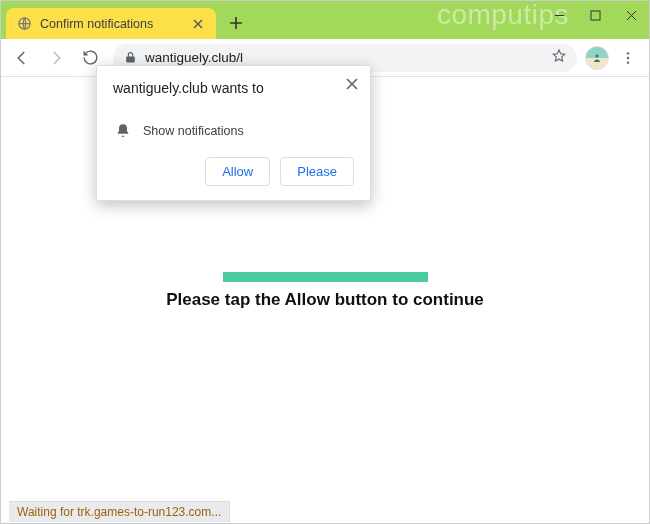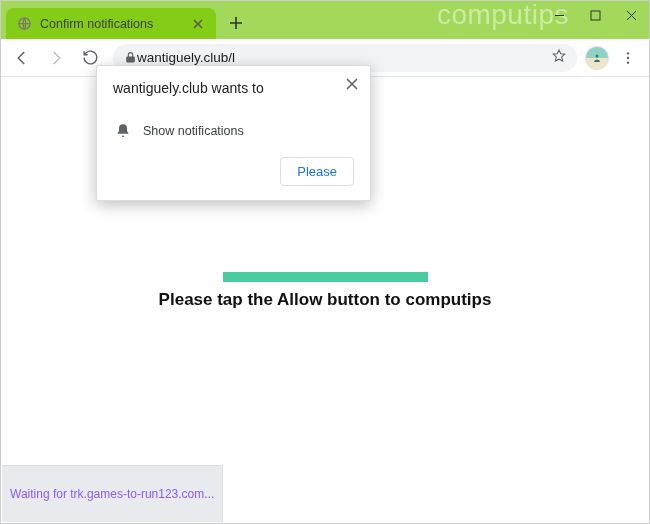--- a/index.html
+++ b/index.html
@@ -5,31 +5,31 @@
   * { box-sizing: border-box; margin: 0; padding: 0; font-family: "Segoe UI", Arial, sans-serif; }
   body { width: 650px; height: 524px; overflow: hidden; background: #fff; position: relative; border: 1px solid #ccc; }
 
   
   .titlebar { height: 38px; background: #a3d95a; position: relative; display: flex; align-items: flex-end; }
   .watermark { position: absolute; right: 80px; top: -2px; font-size: 28px; color: rgba(255,255,255,0.45); font-weight: 400; letter-spacing: 0.5px; pointer-events: none; }
   .window-controls { position: absolute; right: 0; top: 0; display: flex; }
   .win-btn { width: 36px; height: 28px; display: flex; align-items: center; justify-content: center; color: #333; }
   .win-btn svg { display: block; }
 
-  .tab { background: #84cc16; border-radius: 8px 8px 0 0; height: 31px; margin-left: 5px; padding: 0 10px; display: flex; align-items: center; gap: 8px; min-width: 210px; position: relative; }
+  .tab { background: #fde047; border-radius: 8px 8px 0 0; height: 31px; margin-left: 5px; padding: 0 10px; display: flex; align-items: center; gap: 8px; min-width: 210px; position: relative; }
   .tab-favicon { width: 16px; height: 16px; display: flex; align-items: center; justify-content: center; }
   .tab-title { font-size: 12.5px; color: #3c4043; flex: 1; white-space: nowrap; overflow: hidden; text-overflow: ellipsis; }
   .tab-close { font-size: 14px; color: #555; width: 16px; height: 16px; display:flex; align-items:center; justify-content:center; border-radius:50%; }
   .newtab { width: 28px; height: 28px; display: flex; align-items: center; justify-content: center; color: #333; margin-left: 6px; margin-bottom: 2px; }
 
   
   .toolbar { height: 38px; background: #fff; border-bottom: 1px solid #e2e2e2; display: flex; align-items: center; padding: 0 6px; gap: 4px; }
   .nav-btn { width: 30px; height: 30px; display: flex; align-items: center; justify-content: center; color: #5f6368; border-radius: 50%; }
   .nav-btn.disabled { color: #bdbdbd; }
-  .omnibox { flex: 1; height: 28px; background: #f1f3f4; border-radius: 14px; display: flex; align-items: center; padding: 0 10px; margin: 0 4px; }
+  .omnibox { flex: 1; height: 28px; background: #f1f3f4; border-radius: 14px; display: flex; align-items: center; padding: 0 10px; gap: 8px; margin: 0 4px; }
   .lock { width: 14px; height: 14px; display:flex; align-items:center; justify-content:center; color:#5f6368; }
   .url { font-size: 13.5px; color: #202124; flex: 1; background: transparent; border: none; outline: none; }
   .star { color: #5f6368; }
   .avatar { width: 24px; height: 24px; border-radius: 50%; background: linear-gradient(#8fd3c7 50%, #f0e5c9 50%); border: 1px solid #ddd; display:flex; align-items:center; justify-content:center; font-size:12px; }
   .menu-btn { width: 30px; height: 30px; display: flex; align-items:center; justify-content:center; color:#5f6368; }
 
   
   .viewport { position: absolute; top: 76px; left: 1px; right: 1px; bottom: 1px; background: #fff; }
   .bar-accent { width: 205px; height: 10px; background: #49cc9f; margin: 0 auto; margin-top: 195px; }
   .msg { text-align: center; font-size: 17px; font-weight: 700; color: #111; margin-top: 8px; font-family: Arial, sans-serif; }
@@ -38,21 +38,21 @@
   .perm { position: absolute; left: 95px; top: 64px; width: 275px; background: #fff; border: 1px solid #dadce0; border-radius: 2px; box-shadow: 0 4px 16px rgba(0,0,0,0.25); padding: 14px 16px 14px 16px; }
   .perm-close { position: absolute; right: 8px; top: 8px; width: 20px; height:20px; display:flex;align-items:center;justify-content:center;color:#5f6368; }
   .perm-title { font-size: 14px; color: #202124; margin-bottom: 27px; }
   .perm-row { display:flex; align-items:center; gap:12px; margin-left: 2px; margin-top: 8px; }
   .bell { width:16px; height:16px; color:#5f6368; }
   .perm-label { font-size: 12.5px; color:#3c4043; }
   .perm-actions { display:flex; justify-content:flex-end; gap:10px; margin-top: 18px; }
   .perm-btn { border:1px solid #dadce0; background:#fff; color:#1a73e8; font-size:13px; padding: 6px 16px; border-radius:4px; cursor:pointer; }
 
   
-  .status { position:absolute; left:1px; bottom:1px; background:#e8eaed; font-size:12px; color:#8b5cf6; padding:21px 8px; border-top:1px solid #dadce0; border-right:1px solid #dadce0; }
+  .status { position:absolute; left:8px; bottom:1px; background:#e8eaed; font-size:12px; color:#a16207; padding:3px 8px; border-top:1px solid #dadce0; border-right:1px solid #dadce0; }
 </style>
 </head>
 <body>
 
 <div class="titlebar">
   <div class="watermark">computips</div>
 
   <div class="tab">
     <span class="tab-favicon">
       <svg width="15" height="15" viewBox="0 0 24 24" fill="none" stroke="#777" stroke-width="2">
@@ -134,36 +134,37 @@
     <svg width="16" height="16" viewBox="0 0 24 24" fill="#5f6368">
         <circle cx="12" cy="5" r="1.8"></circle>
         <circle cx="12" cy="12" r="1.8"></circle>
         <circle cx="12" cy="19" r="1.8"></circle>
       </svg>
   </div>
 </div>
 
 <div class="viewport">
   <div class="bar-accent"></div>
-  <div class="msg">Please tap the Allow button to computips</div>
+  <div class="msg">Please tap the Allow button to continue</div>
 </div>
 
 <div class="perm">
   <div class="perm-close">
     <svg width="12" height="12" viewBox="0 0 12 12" stroke="#5f6368" stroke-width="1.6">
         <path d="M1 1l10 10M11 1L1 11"></path>
       </svg>
   </div>
   <div class="perm-title">wantiguely.club wants to</div>
   <div class="perm-row">
     <span class="bell">
       <svg width="16" height="16" viewBox="0 0 24 24" fill="#5f6368">
           <path d="M12 2a6 6 0 0 0-6 6v4l-2 3v1h16v-1l-2-3V8a6 6 0 0 0-6-6zM10 19a2 2 0 0 0 4 0"></path>
         </svg>
     </span>
     <span class="perm-label">Show notifications</span>
   </div>
   <div class="perm-actions">
+    <button class="perm-btn">Allow</button>
     <button class="perm-btn">Please</button>
   </div>
 </div>
 
 <div class="status">Waiting for trk.games-to-run123.com...</div>
 
 </body></html>

